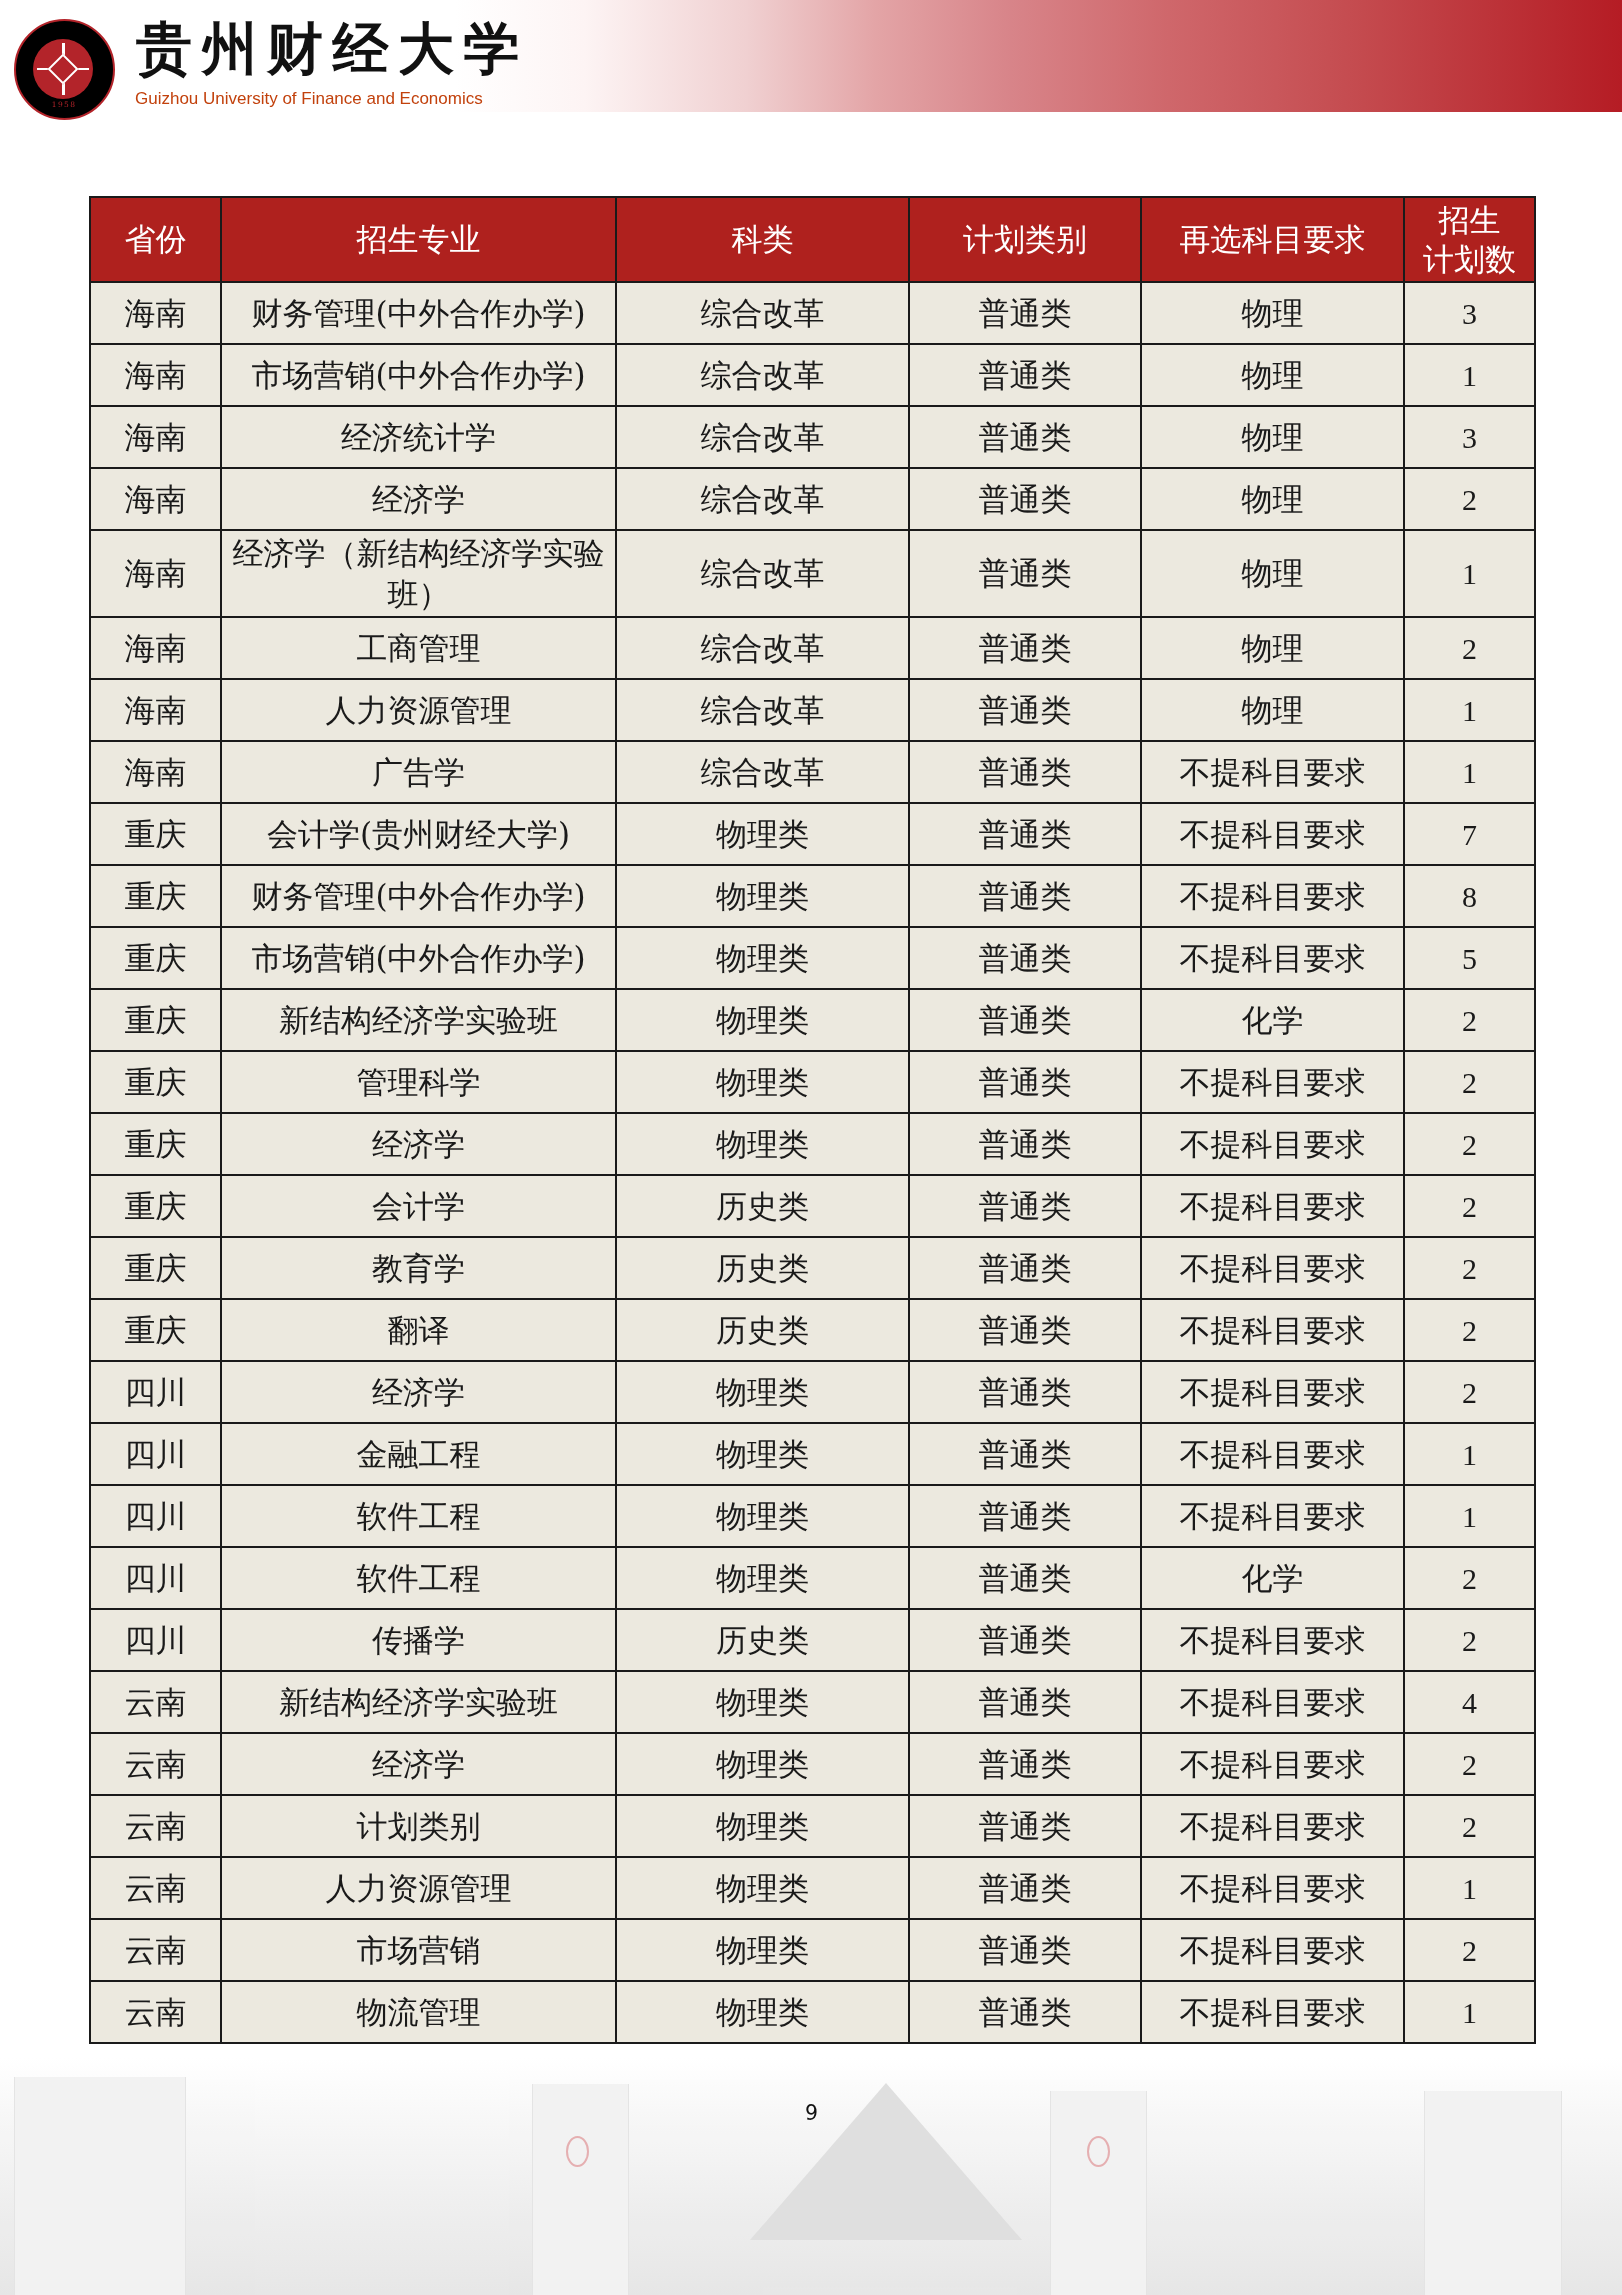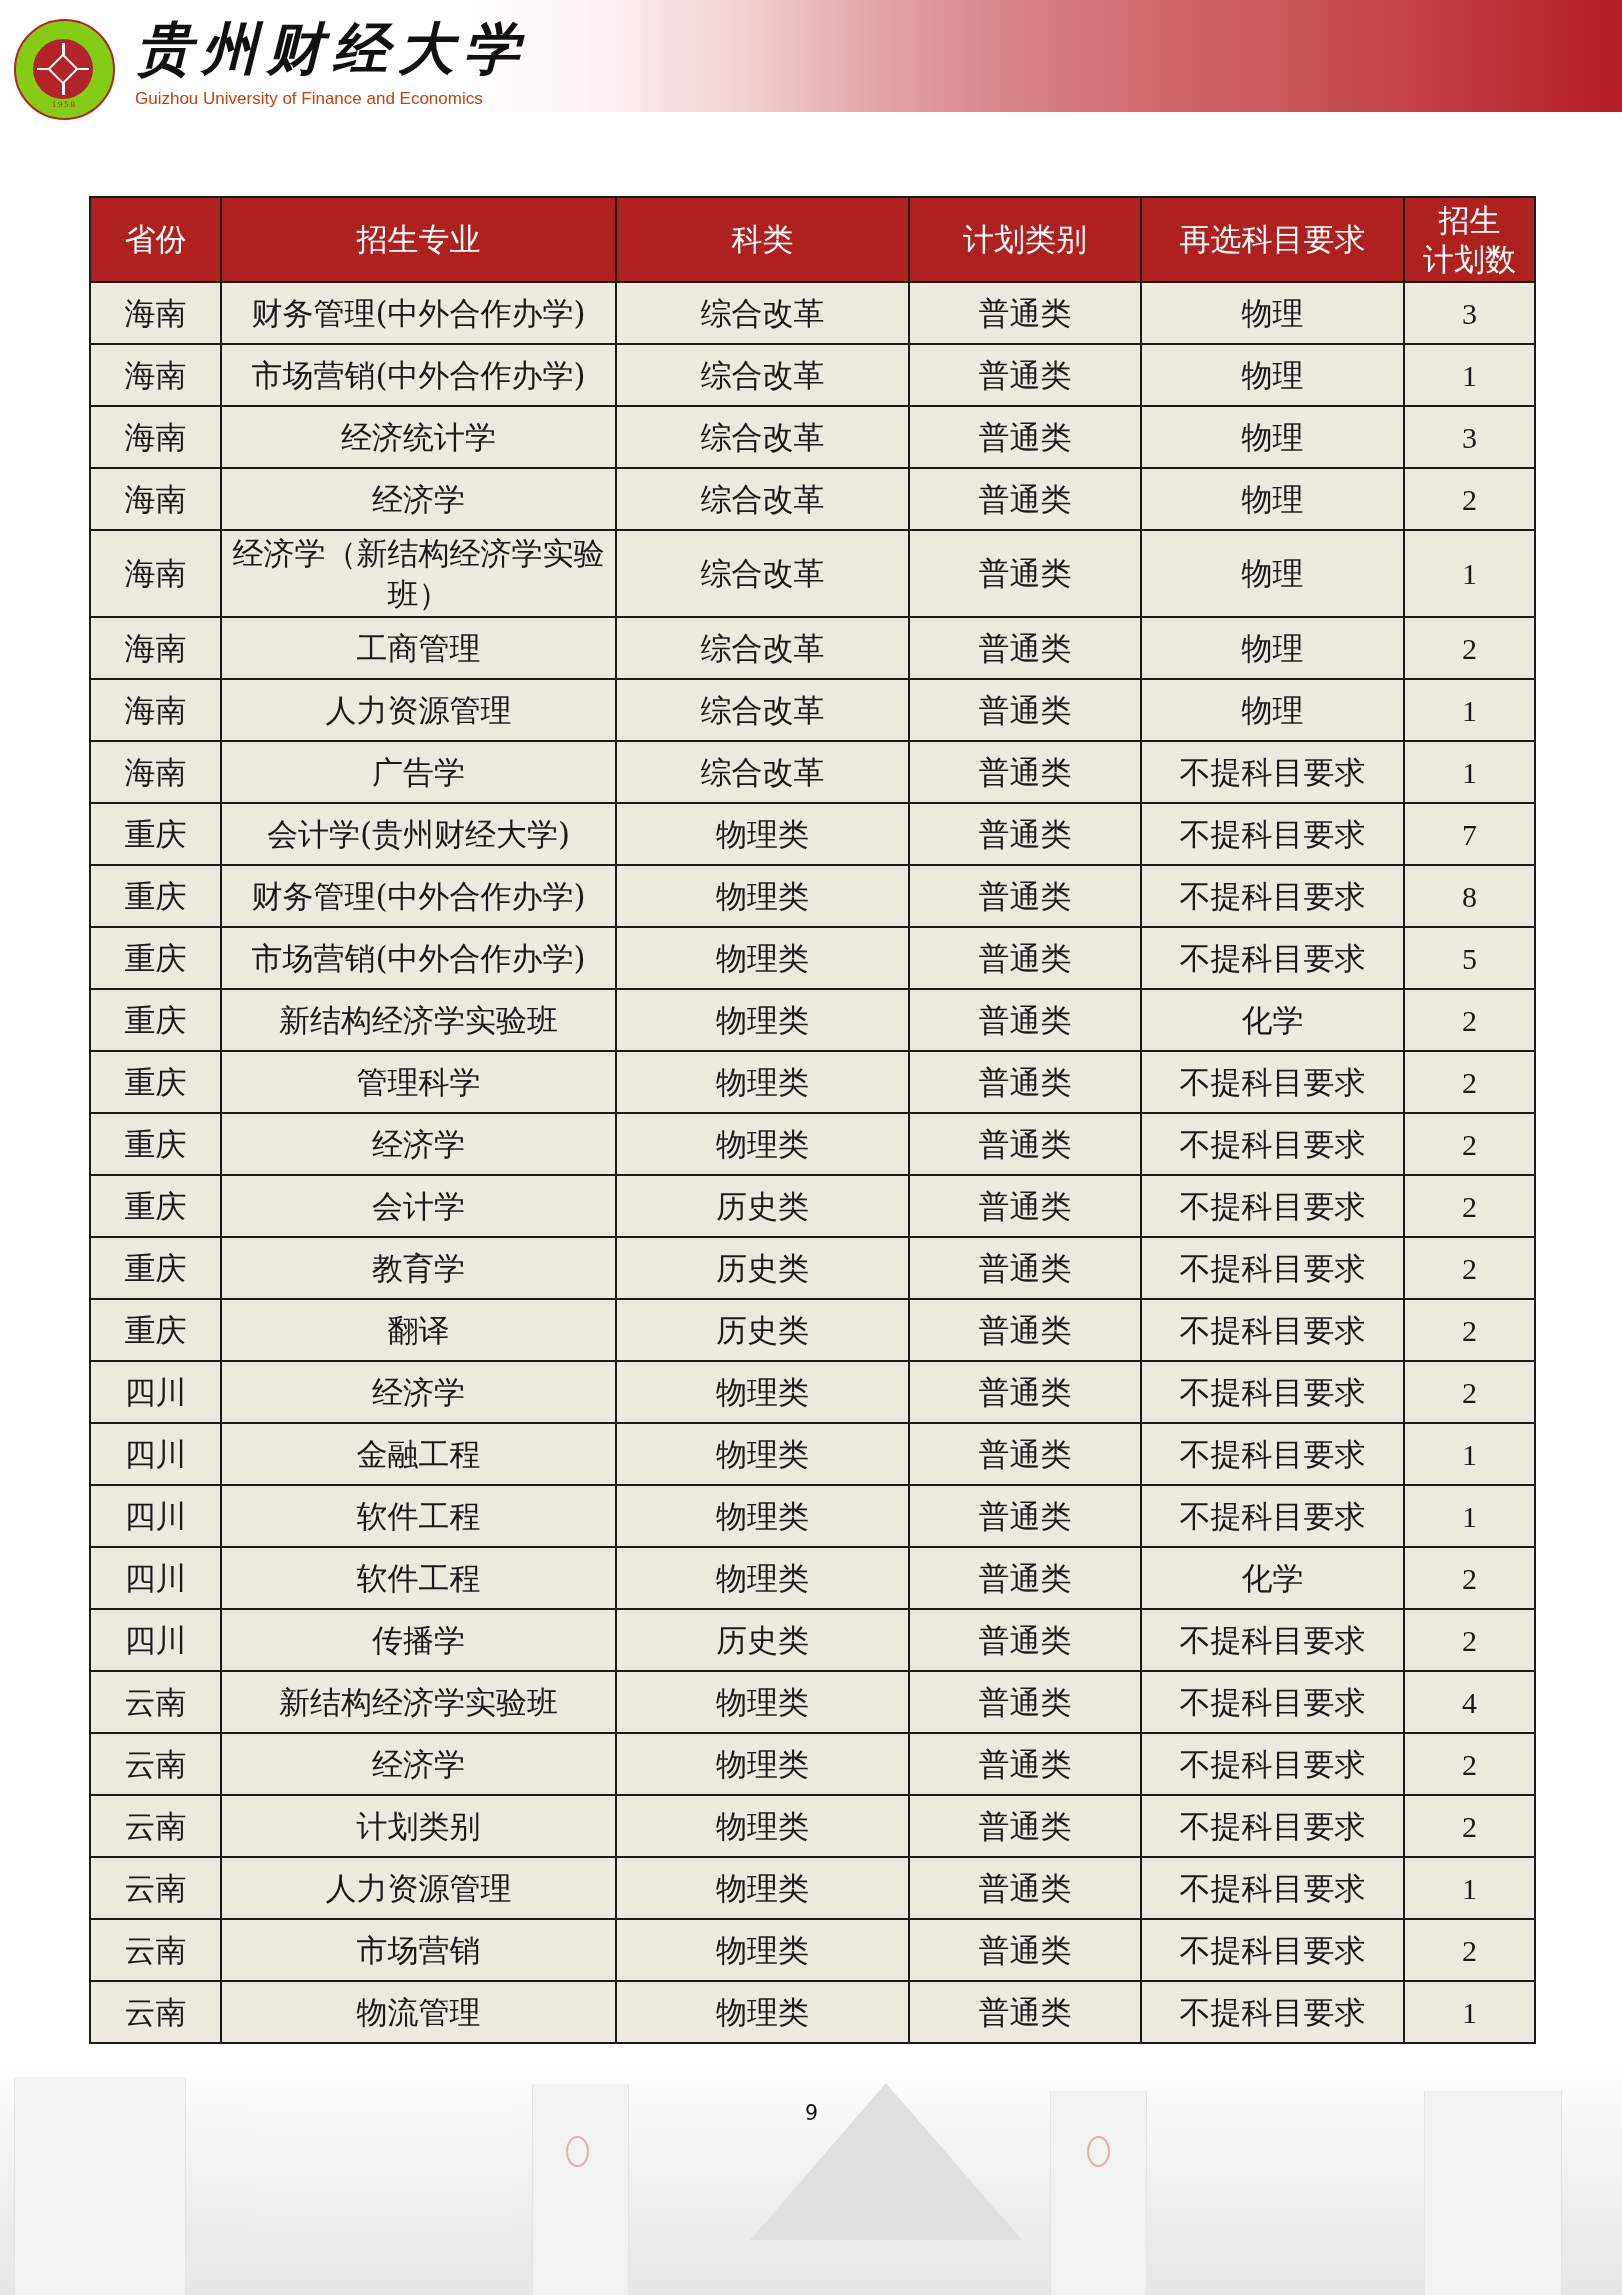--- a/index.html
+++ b/index.html
@@ -8,39 +8,39 @@
     background:#ffffff;
     font-family:"DejaVu Serif","Liberation Serif",serif;
   }
   
   .banner {
     position:absolute; left:0; top:0; width:1623px; height:112px;
     background:linear-gradient(90deg,#ffffff 0%,#ffffff 28%,#fdf4f4 36%,#f0d0d1 46%,#e3a4a6 54%,#d8858a 62%,#cf676b 72%,#c44a4e 84%,#b51c24 100%);
   }
   .logo-seal {
     position:absolute; left:13.6px; top:19px; width:101px; height:101px;
-    border-radius:50%; border:2.7px solid #b3242a; box-sizing:border-box; background:#84cc16;
+    border-radius:50%; border:2.7px solid #b3242a; box-sizing:border-box; background:#000000;
   }
   .logo-seal .inner {
     position:absolute; left:17.7px; top:17.7px; width:60px; height:60px; border-radius:50%;
     background:#b3242a;
   }
   .logo-seal .hex {
     position:absolute; left:19px; top:19px; width:22px; height:22px; background:#b3242a;
     border:2px solid #fff; transform:rotate(45deg); box-sizing:border-box;
   }
   .logo-seal .bar-h { position:absolute; left:4.1px; top:29px; width:52px; height:2.7px; background:#fff; }
   .logo-seal .bar-v { position:absolute; left:29px; top:4.1px; width:2.7px; height:52px; background:#fff; }
   .logo-seal .year {
     position:absolute; left:0; width:100%; bottom:9.5px; text-align:center;
     font-size:7.5px; color:#b3242a; letter-spacing:1.4px;
   }
   .brand-cn {
     position:absolute; left:136px; top:20.4px; font-size:56px; font-weight:bold;
-    color:#111; letter-spacing:9.5px; font-family:"DejaVu Serif",serif; font-style:italic;
+    color:#111; letter-spacing:9.5px; font-family:"DejaVu Serif",serif; 
     line-height:1;
   }
   .brand-en {
     position:absolute; left:135px; top:89px; font-size:17px; color:#c2410c;
     font-family:"Liberation Sans",sans-serif;
   }
 
   
   .tbl {
     position:absolute; left:89px; top:196px; width:1445px;

